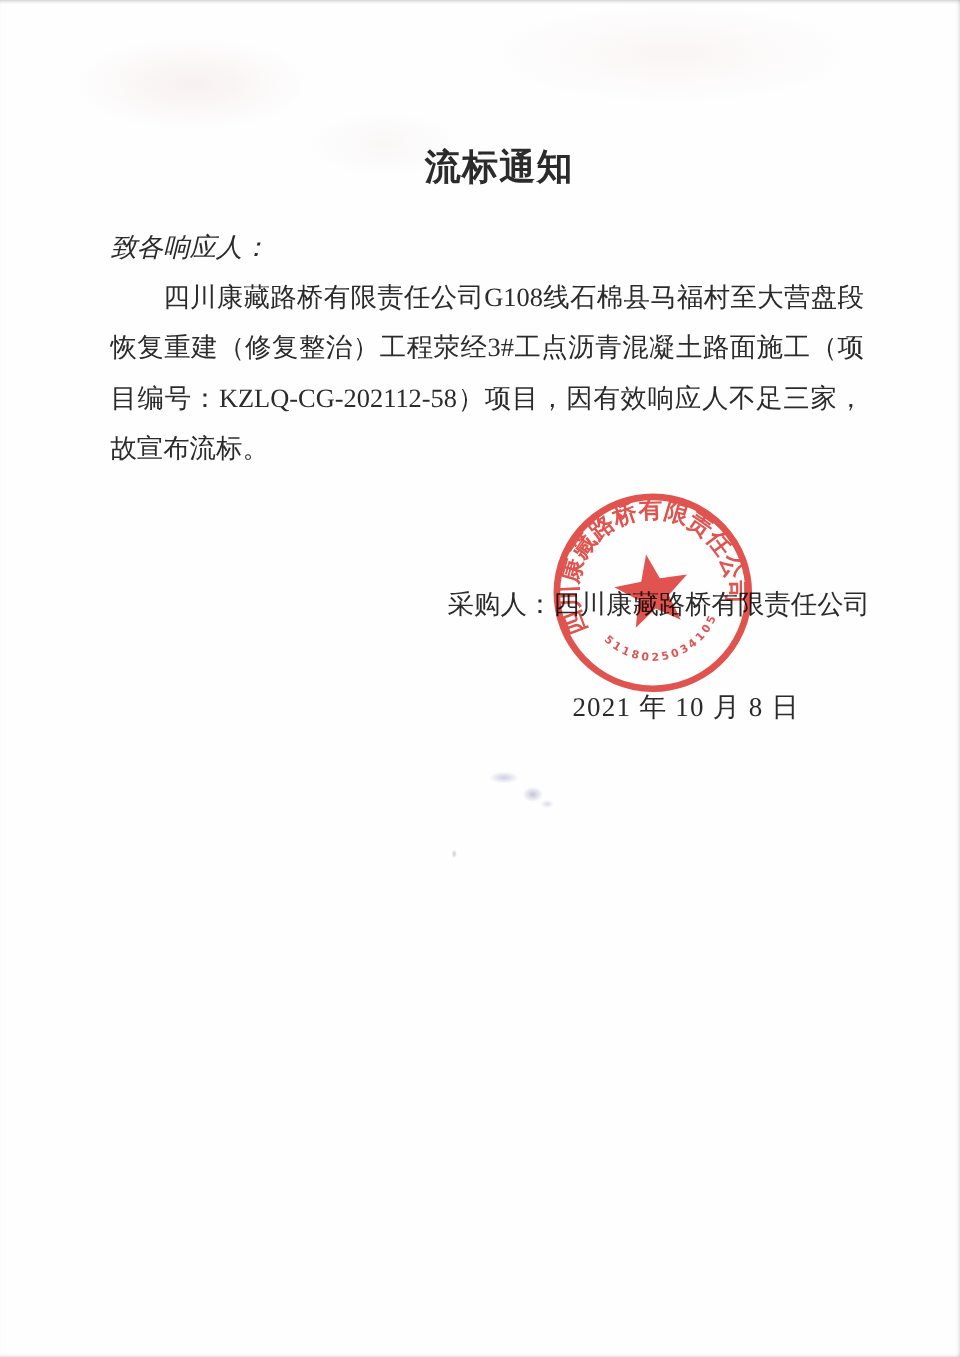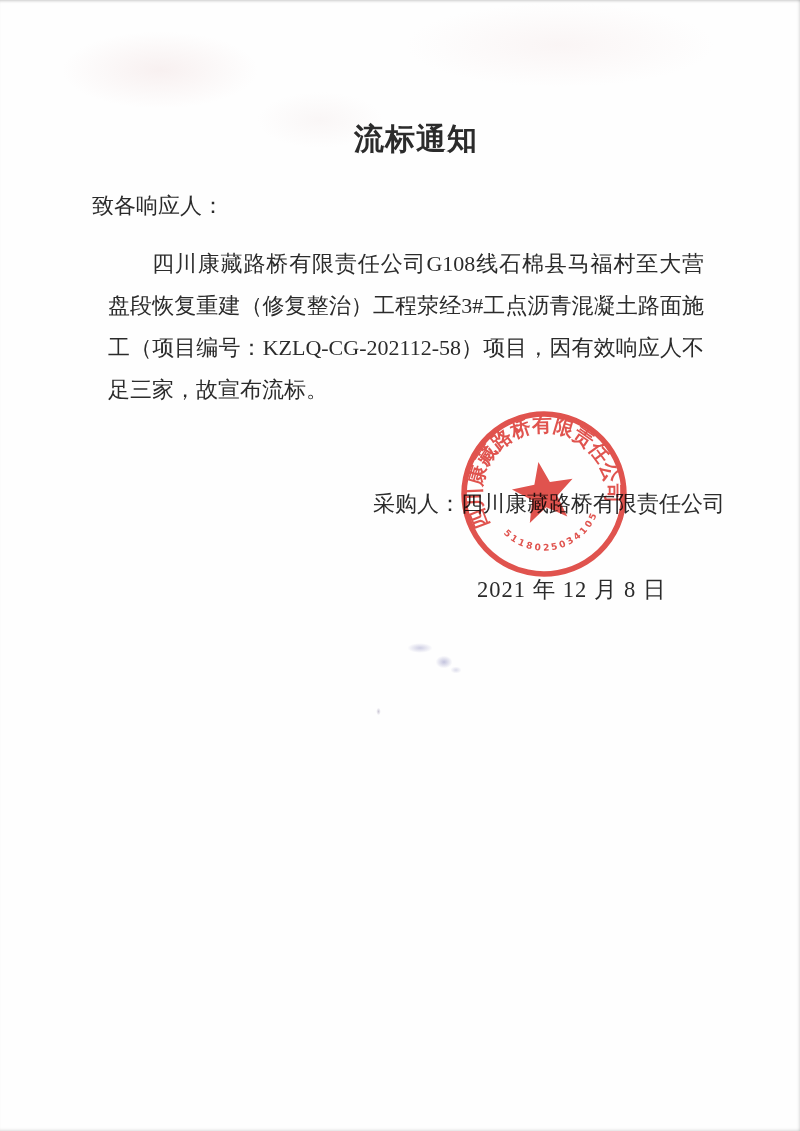--- a/index.html
+++ b/index.html
@@ -45,22 +45,22 @@
   }
   .content {
     position: absolute;
     top: 185px;
     left: 92px;
     width: 628px;
     font-size: 22px;
     line-height: 42px;
     text-align: justify;
   }
-  .salutation { margin: 0; }
-  .body-text  { margin: 16px; text-indent: 2em; }
+  .salutation { margin: 0; font-style: italic; }
+  .body-text  { margin: 0; text-indent: 2em; }
   .purchaser-line {
     position: absolute;
     top: 489px;
     left: 373px;
     font-size: 22px;
     white-space: nowrap;
     text-align: right;
   }
   .date-line {
     position: absolute;
@@ -122,21 +122,21 @@
 
   <h1 class="doc-title">流标通知</h1>
 
   <div class="content">
     <p class="salutation">致各响应人：</p>
     <p class="body-text">四川康藏路桥有限责任公司G108线石棉县马福村至大营盘段恢复重建（修复整治）工程荥经3#工点沥青混凝土路面施工（项目编号：KZLQ-CG-202112-58）项目，因有效响应人不足三家，故宣布流标。</p>
   </div>
 
   <div class="purchaser-line">采购人：四川康藏路桥有限责任公司</div>
 
-  <div class="date-line">2021 年 12 月 8 日</div>
+  <div class="date-line">2021 年 10 月 8 日</div>
 
   <svg class="seal" viewBox="0 0 170 170" aria-hidden="true">
     <circle class="ring" cx="85" cy="85" r="79"></circle>
     <polygon class="star" points="85,53 92.8,74.3 115.4,75.1 97.6,89.1 103.8,110.9 85,98.2 66.2,110.9 72.4,89.1 54.6,75.1 77.2,74.3"></polygon>
     <defs>
       <path id="sealTextArc" d="M 26.7 106.2 A 62 62 0 1 1 143.3 106.2" fill="none"></path>
       <path id="sealNumArc" d="M 36.5 113 A 56 56 0 0 0 133.5 113" fill="none"></path>
     </defs>
     <text class="ring-text">
       <textPath href="#sealTextArc" startOffset="0" textLength="236" lengthAdjust="spacingAndGlyphs">四川康藏路桥有限责任公司</textPath>

